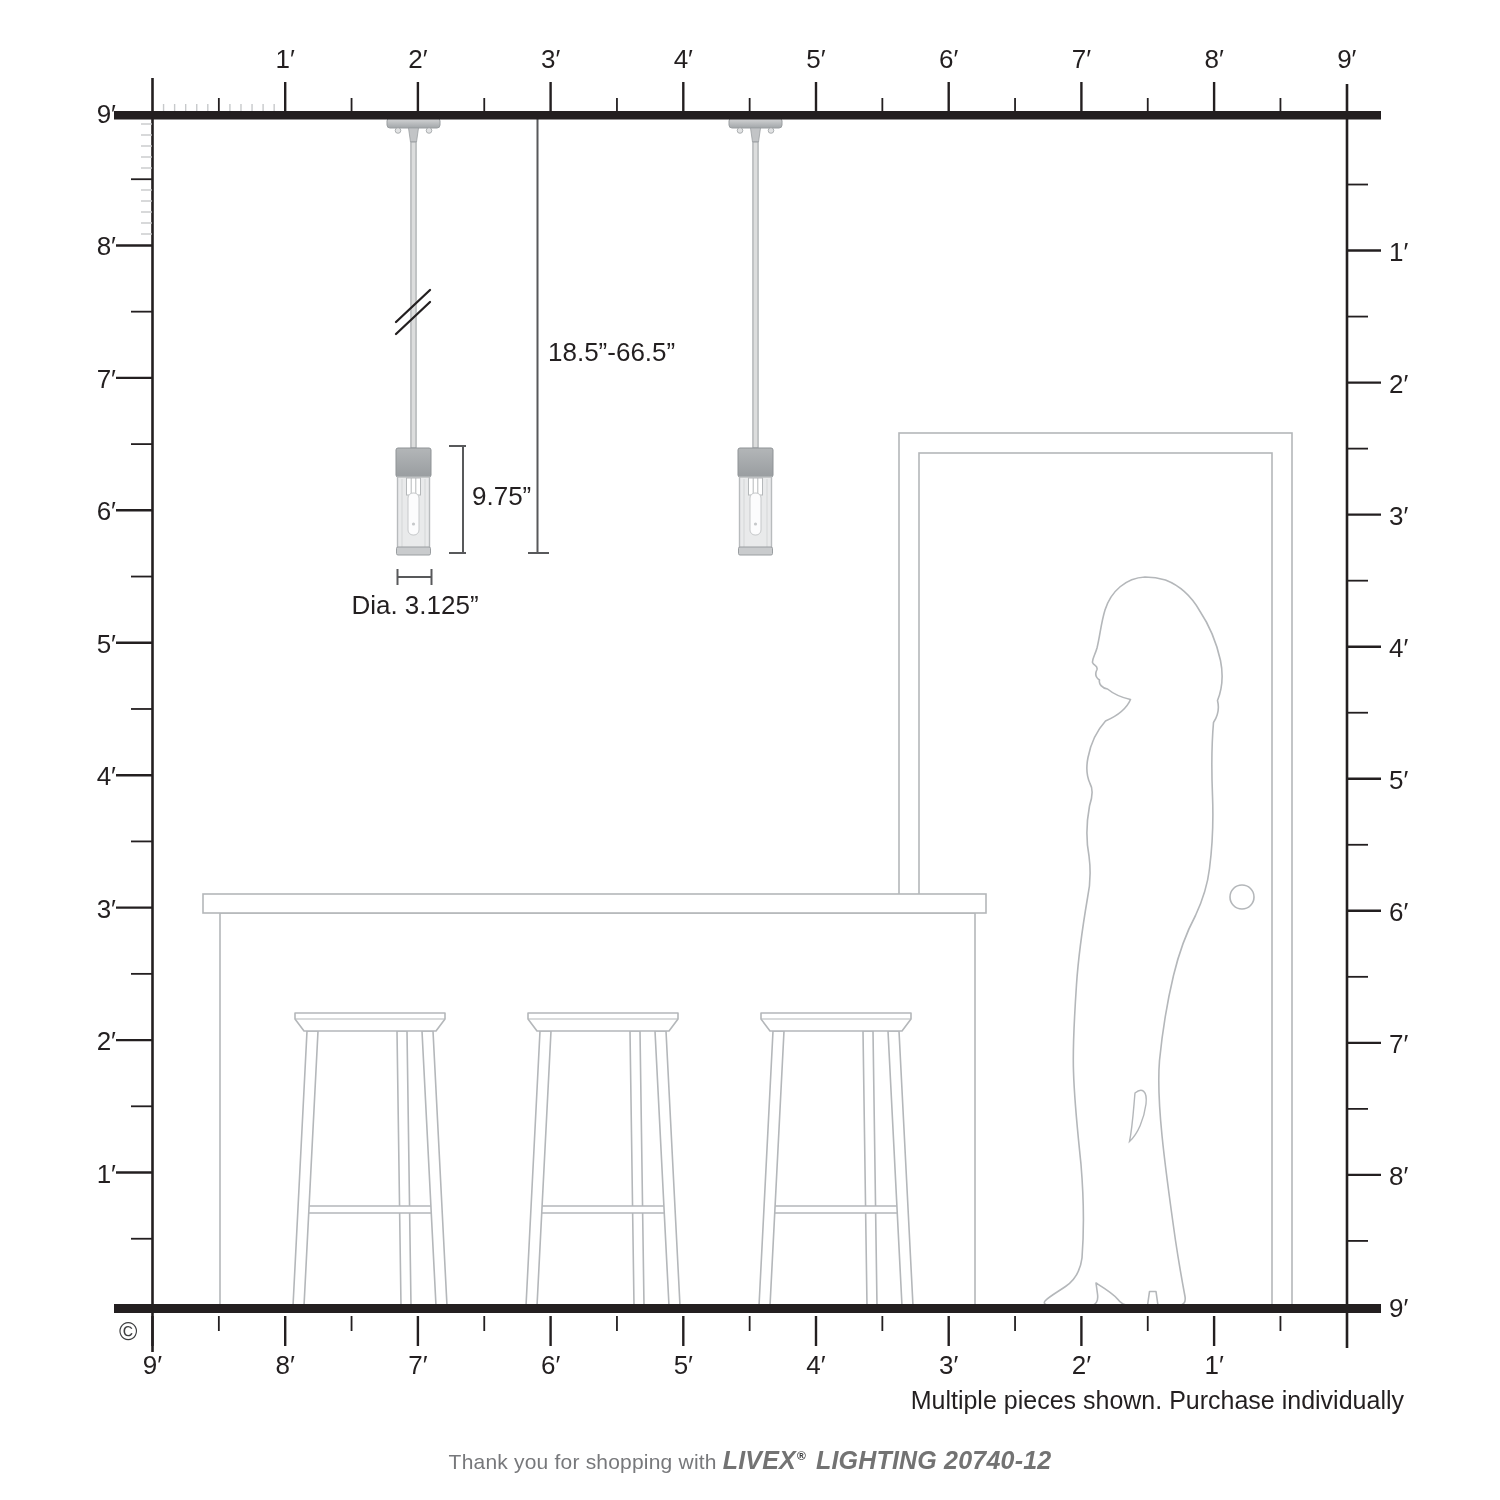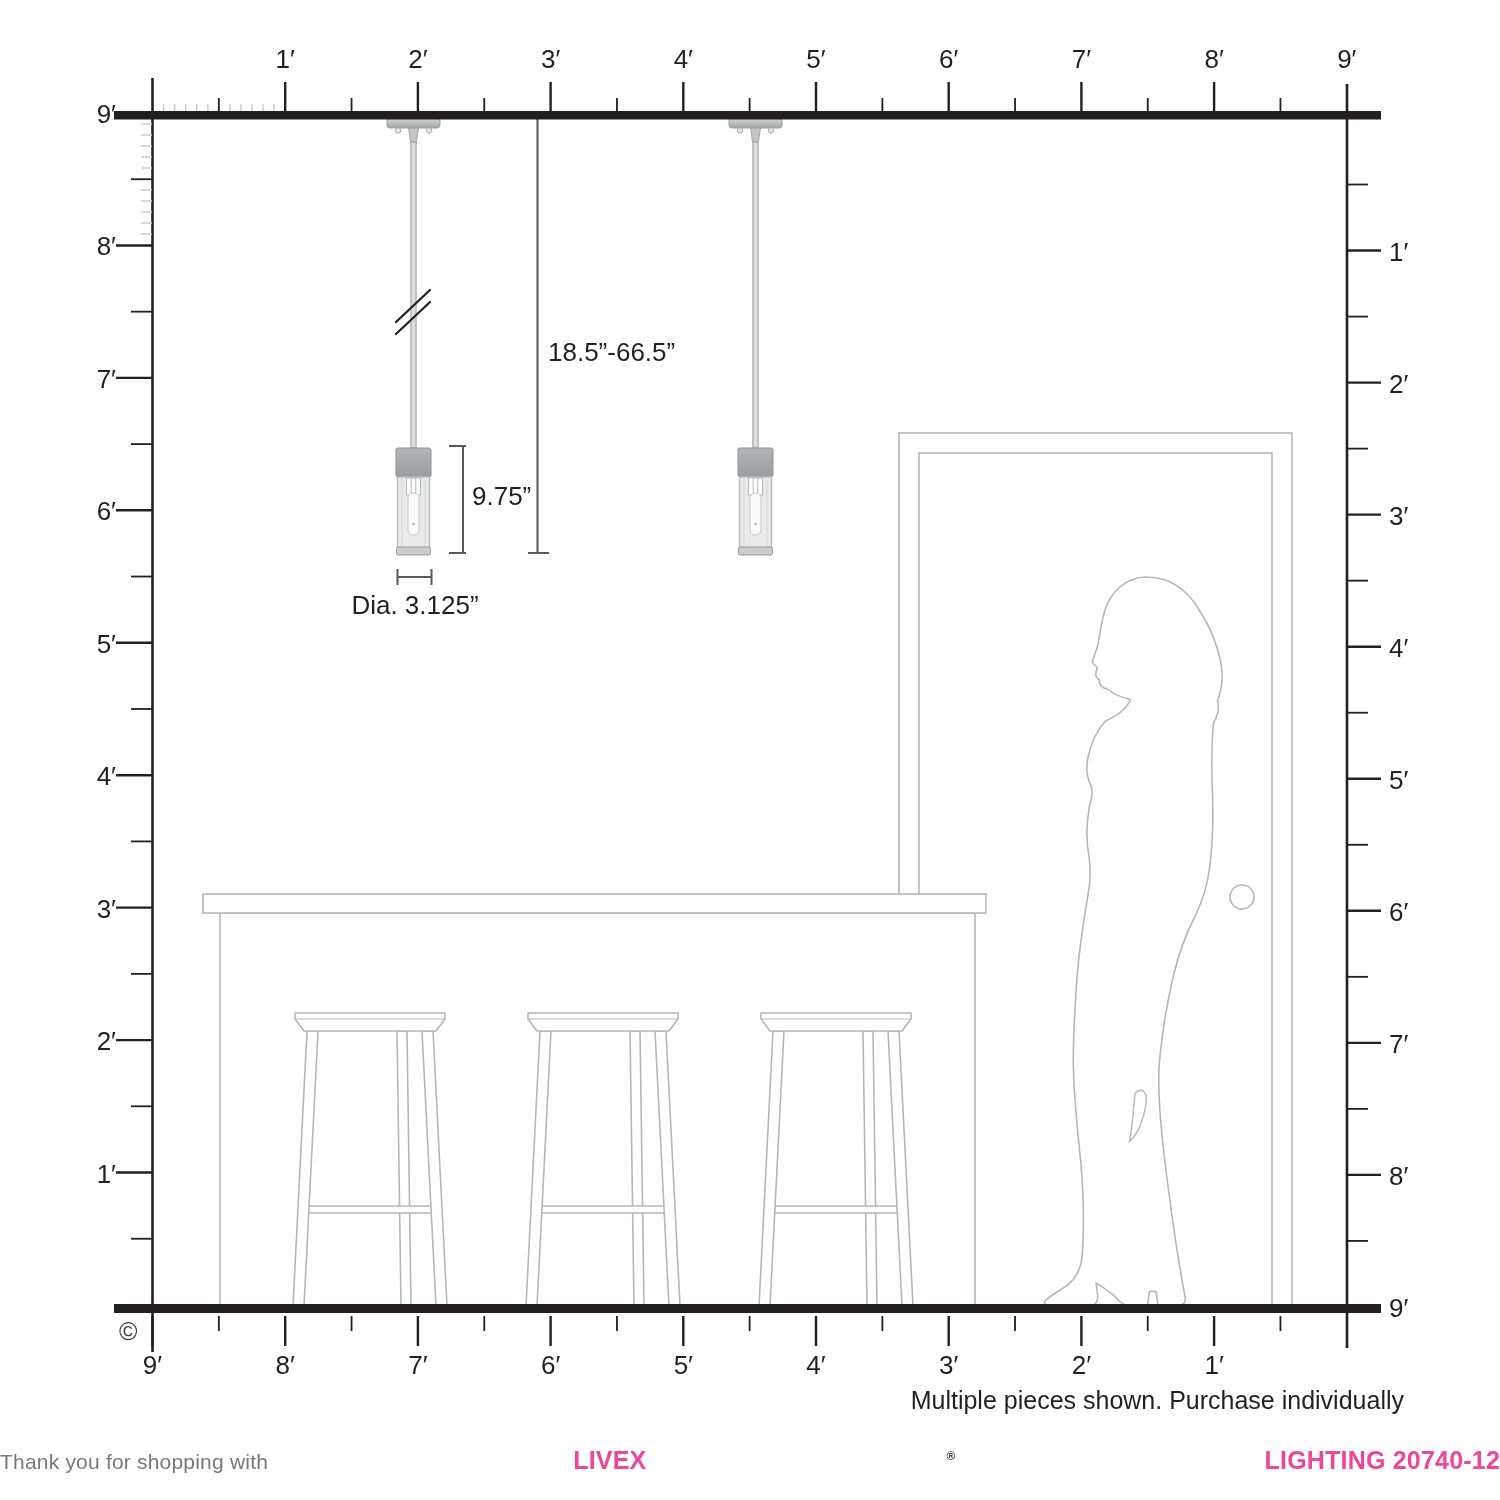--- a/index.html
+++ b/index.html
@@ -3,24 +3,24 @@
 <meta charset="utf-8">
 <style>
   html,body{margin:0;padding:0;background:#ffffff;}
   .stage{position:relative;width:1500px;height:1500px;background:#fff;overflow:hidden;
          font-family:"Liberation Sans",sans-serif;}
   .stage svg{position:absolute;left:0;top:0;}
   .rlabel{font-family:"Liberation Sans",sans-serif;font-size:26px;fill:#231f20;}
   .dim{font-family:"Liberation Sans",sans-serif;font-size:26px;fill:#231f20;}
   .note-text{font-family:"Liberation Sans",sans-serif;font-size:25px;fill:#231f20;}
   .copy{font-family:"Liberation Sans",sans-serif;font-size:25px;fill:#3d3e40;}
-  .footer{position:absolute;left:0;right:0;top:1446px;display:flex;justify-content:space-between;
+  .footer{position:absolute;left:0;right:0;top:1446px;display:flex;justify-content:center;
           align-items:baseline;white-space:pre;}
   .footer .thanks{font-size:21px;color:#77787b;letter-spacing:.2px;}
-  .footer .brand{font-size:25px;font-weight:bold;color:#ec4899;letter-spacing:.2px;}
+  .footer .brand{font-size:25px;font-weight:bold;color:#737373;letter-spacing:.2px;font-style:italic;}
   .footer .reg{font-size:12px;font-weight:bold;color:#3b3c3e;position:relative;top:-9px;margin:0 3px 0 1px;}
 </style>
 </head>
 <body>
 
 <div class="stage">
 <svg width="1500" height="1500" viewBox="0 0 1500 1500">
   <defs>
     <linearGradient id="gradCanopy" x1="0" y1="0" x2="0" y2="1">
       <stop offset="0" stop-color="#d6d7d8"></stop>

